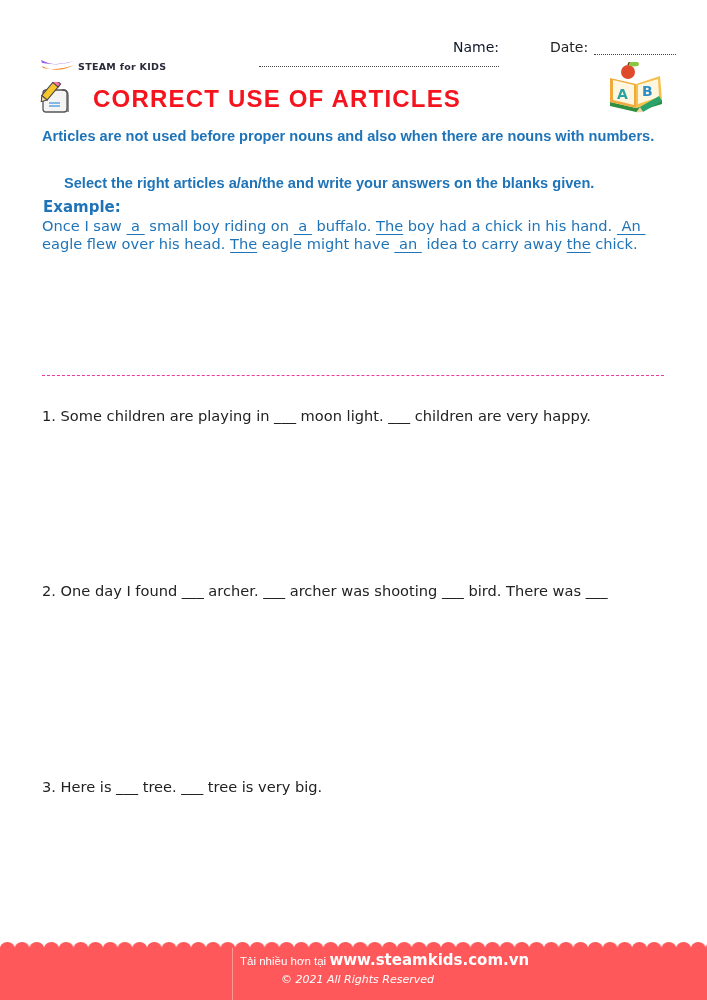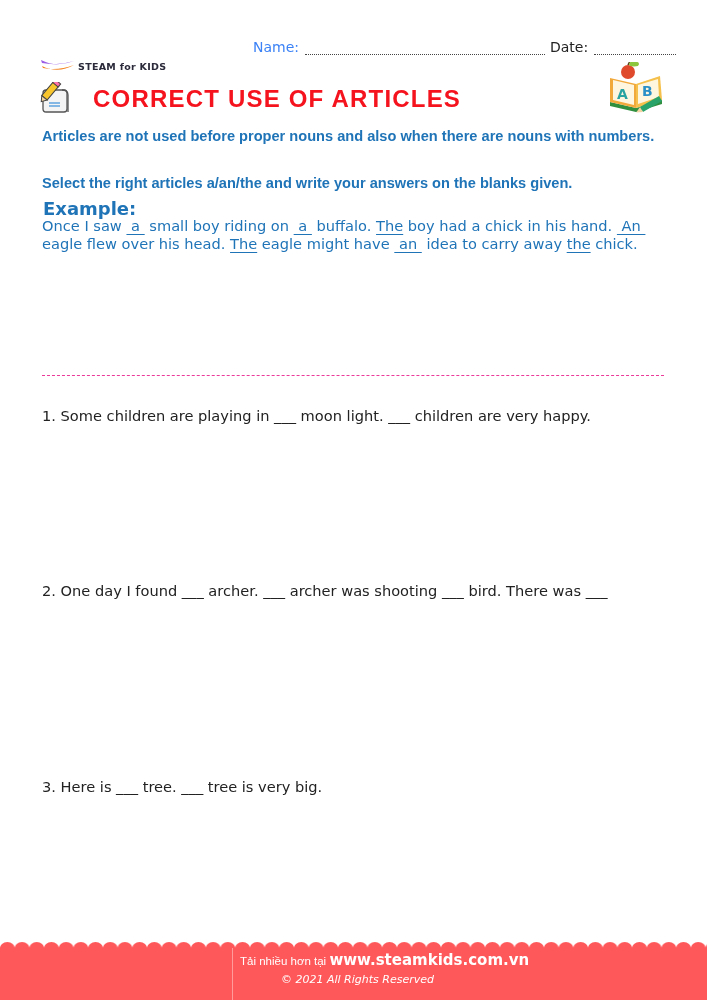--- a/index.html
+++ b/index.html
@@ -6,36 +6,36 @@
     html, body { width: 707px; height: 1000px; background: #ffffff; overflow: hidden; }
     body { position: relative; font-family: "Liberation Sans", sans-serif; color: #222; }
 
     
     .logo { position: absolute; left: 38px; top: 30px; width: 200px; height: 46px; }
     .logo-word { position: absolute; left: 0; top: 0; font-family: "DejaVu Sans", sans-serif; font-weight: bold; font-size: 27px; letter-spacing: 1px; line-height: 30px; }
     .logo-word span { display: inline-block; }
     .logo-swoosh { position: absolute; left: 2px; top: 28px; }
     .logo-sub { position: absolute; left: 40px; top: 31px; font-family: "DejaVu Sans", sans-serif; font-weight: bold; font-size: 9.5px; color: #2a2a3a; letter-spacing: 0.3px; }
 
-    .name-field { position: absolute; left: 253px; top: 39px; font-family: "DejaVu Sans", sans-serif; font-size: 14px; color: #3b82f6; display: flex; align-items: flex-end; }
+    .name-field { position: absolute; left: 253px; top: 39px; font-family: "DejaVu Sans", sans-serif; font-size: 14px; color: #0f172a; display: flex; align-items: flex-end; flex-direction: column; }
     .name-field .dots { display: inline-block; width: 240px; border-bottom: 1.5px dotted #444; margin-left: 6px; height: 12px; }
     .date-field { position: absolute; left: 550px; top: 39px; font-family: "DejaVu Sans", sans-serif; font-size: 14px; color: #222; display: flex; align-items: flex-end; }
     .date-field .dots { display: inline-block; width: 82px; border-bottom: 1.5px dotted #444; margin-left: 6px; height: 12px; }
 
     .title-row { position: absolute; left: 38px; top: 82px; display: flex; align-items: center; }
     .title-icon { width: 34px; height: 34px; margin-right: 6px; }
     .title { font-family: "Liberation Sans", sans-serif; font-weight: bold; font-size: 24px; color: #f5141e; letter-spacing: 1.2px; margin-left: 15px; }
 
     .book-icon { position: absolute; left: 606px; top: 62px; width: 60px; height: 52px; }
 
     
     .instr { position: absolute; left: 42px; width: 630px; font-family: Liberation Sans, sans-serif; font-weight: bold; font-size: 14.6px; color: #1f74b8; line-height: 22px; }
     .instr1 { top: 125px; }
-    .instr2 { top: 172px; }
-    .example-label { position: absolute; left: 43px; top: 198px; font-family: "DejaVu Sans", sans-serif; font-weight: bold; font-size: 18px; color: #1f74b8; }
+    .instr2 { top: 172px; margin-left: 22px; }
+    .example-label { position: absolute; left: 43px; top: 198px; font-family: "DejaVu Sans", sans-serif; font-weight: bold; font-size: 15px; color: #1f74b8; }
     .example-text { position: absolute; left: 42px; top: 217px; width: 630px; font-family: "DejaVu Sans", sans-serif; font-size: 14.6px; color: #1f74b8; line-height: 18px; }
     .ans { text-decoration: underline; text-underline-offset: 3px; white-space: pre; }
 
     .divider { position: absolute; left: 42px; top: 375px; width: 622px; height: 0; border-top: 1.6px dashed #ec3a9a; }
 
     
     .q { position: absolute; left: 42px; width: 630px; font-family: "DejaVu Sans", sans-serif; font-size: 14.6px; color: #222; line-height: 22px; }
     .q1 { top: 405px; }
     .q2 { top: 580px; }
     .q3 { top: 776px; }

